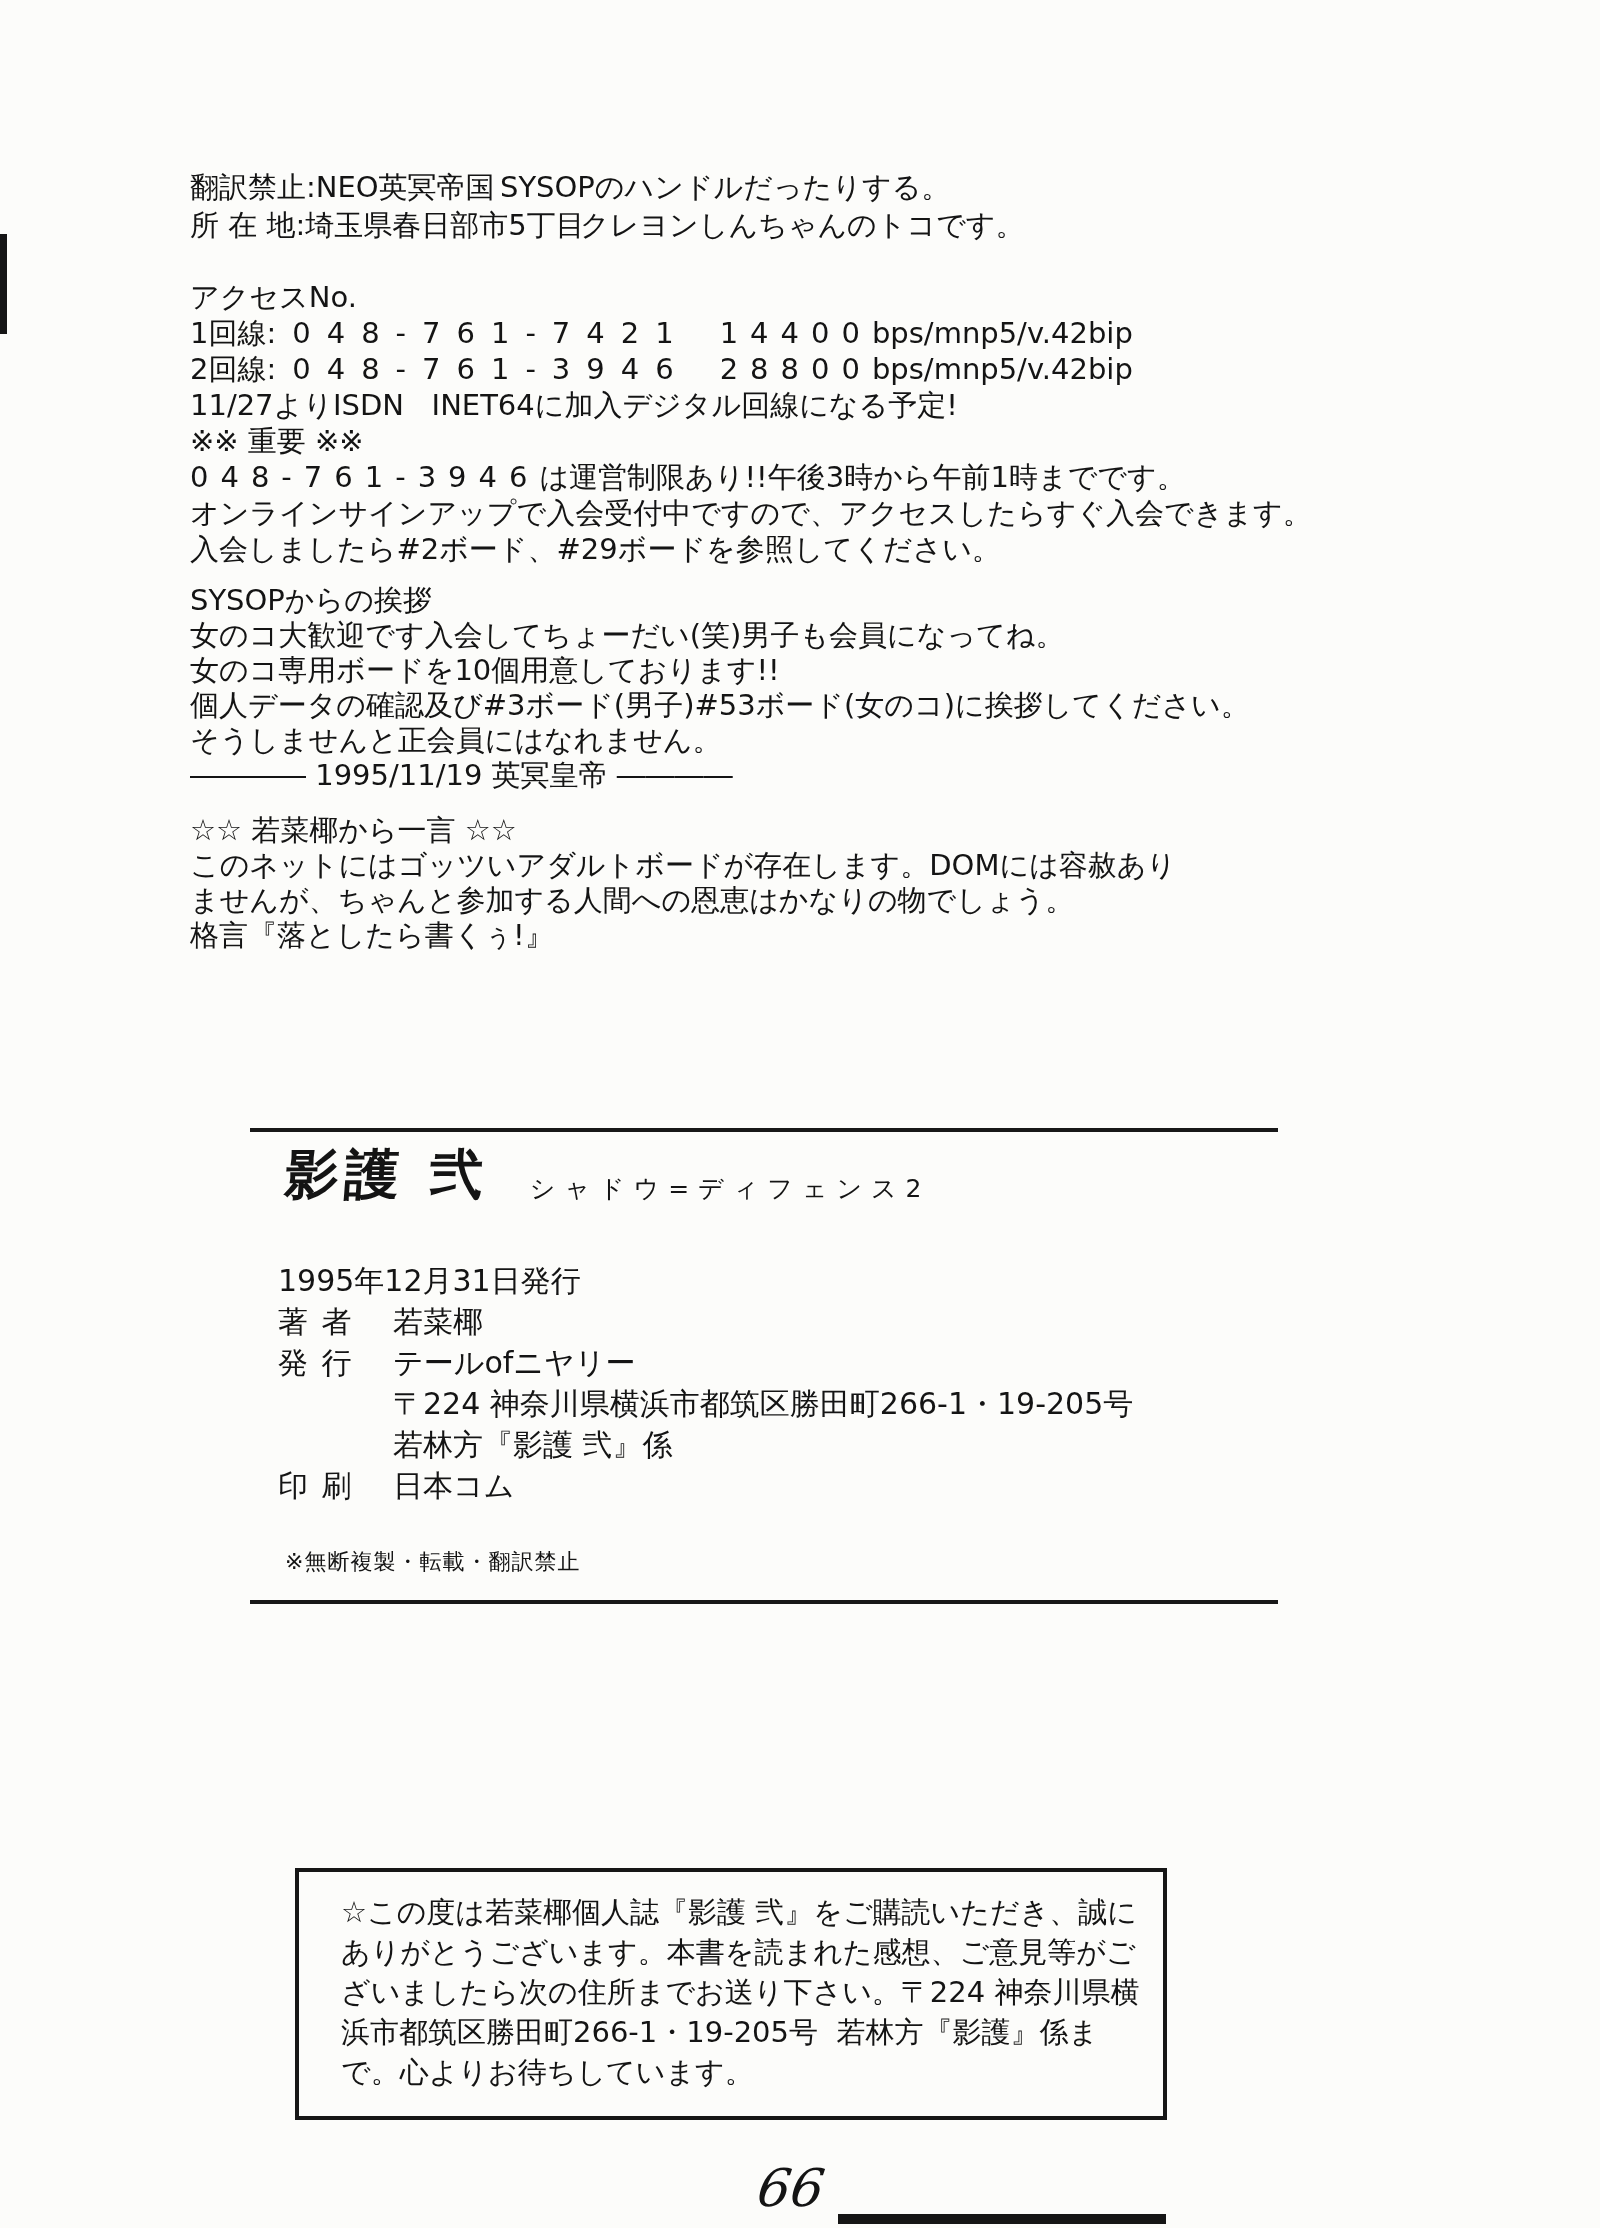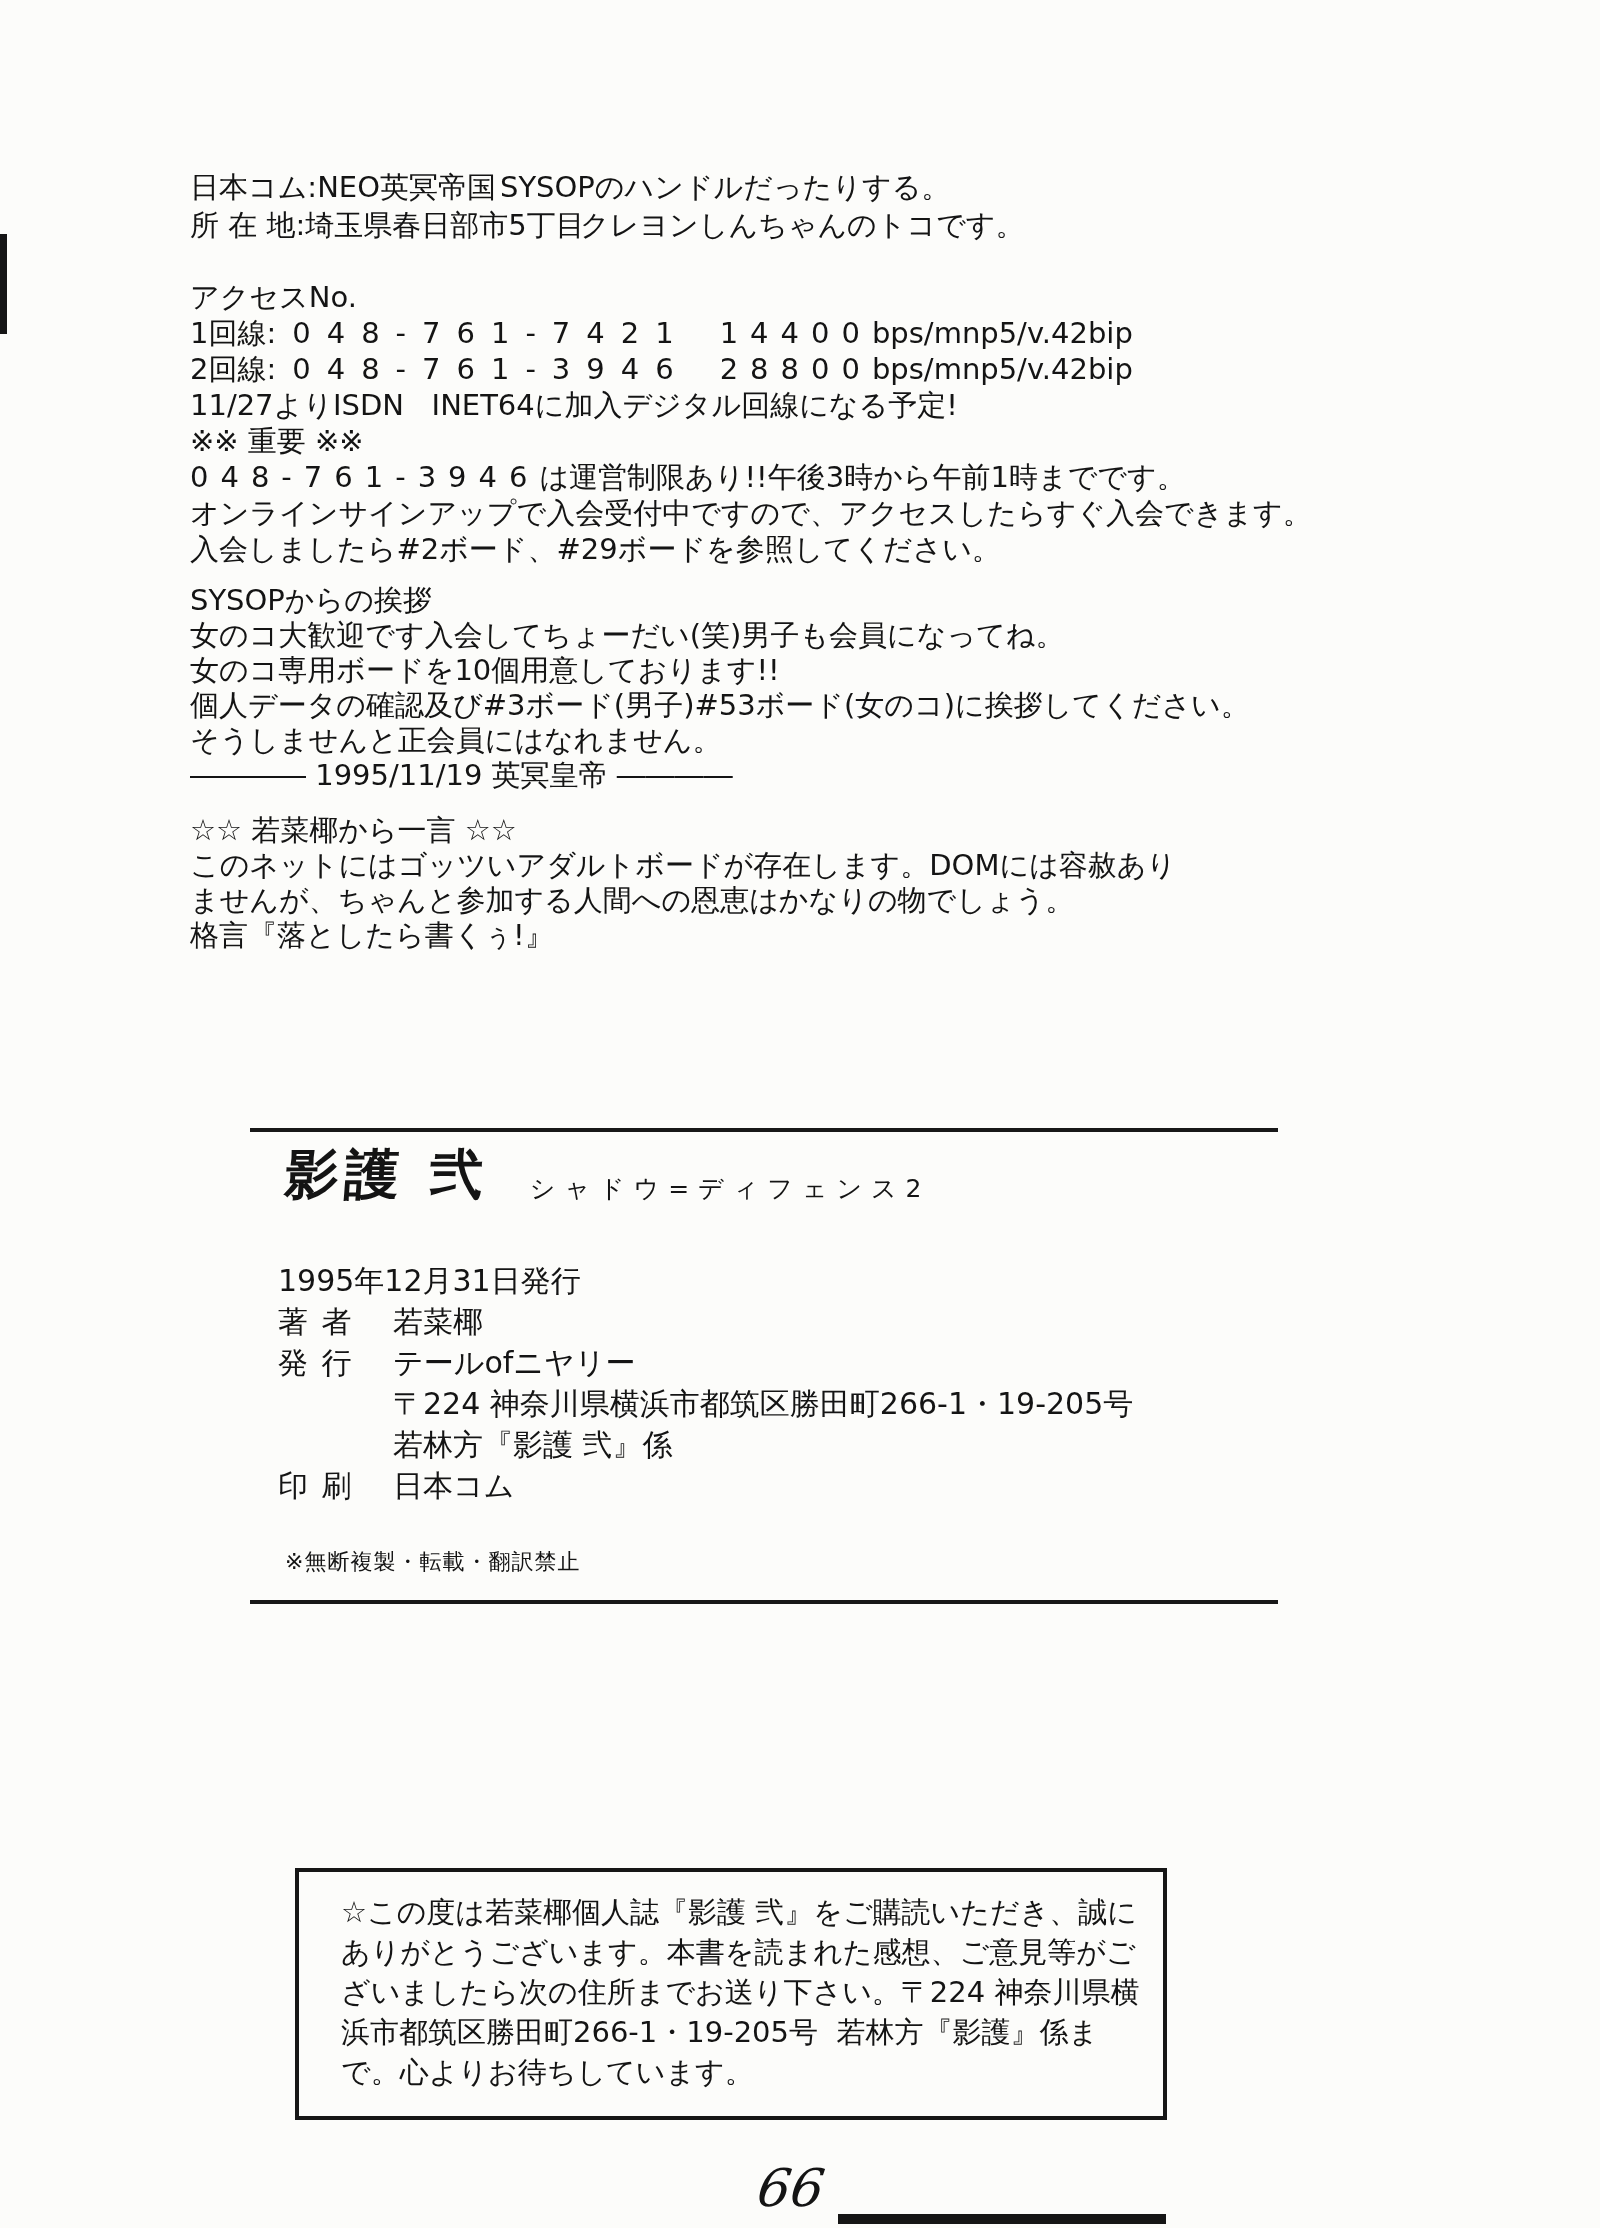--- a/index.html
+++ b/index.html
@@ -44,21 +44,21 @@
 </style>
 </head>
 <body>
 
 <div class="page">
 
   <div class="artifact artifact-left"></div>
 
   <section class="block" style="left:190px;top:168px;line-height:38px;">
     <div class="row">
-      <span class="w310">日本コム:NEO英冥帝国</span>
+      <span class="w310">翻訳禁止:NEO英冥帝国</span>
       <span>SYSOPのハンドルだったりする。</span>
     </div>
     <div class="row">
       <span class="w390">所 在 地:埼玉県春日部市5丁目</span>
       <span>クレヨンしんちゃんのトコです。</span>
     </div>
   </section>
 
   <section class="block" style="left:190px;top:279px;">
     <div class="ln">アクセスNo.</div>

